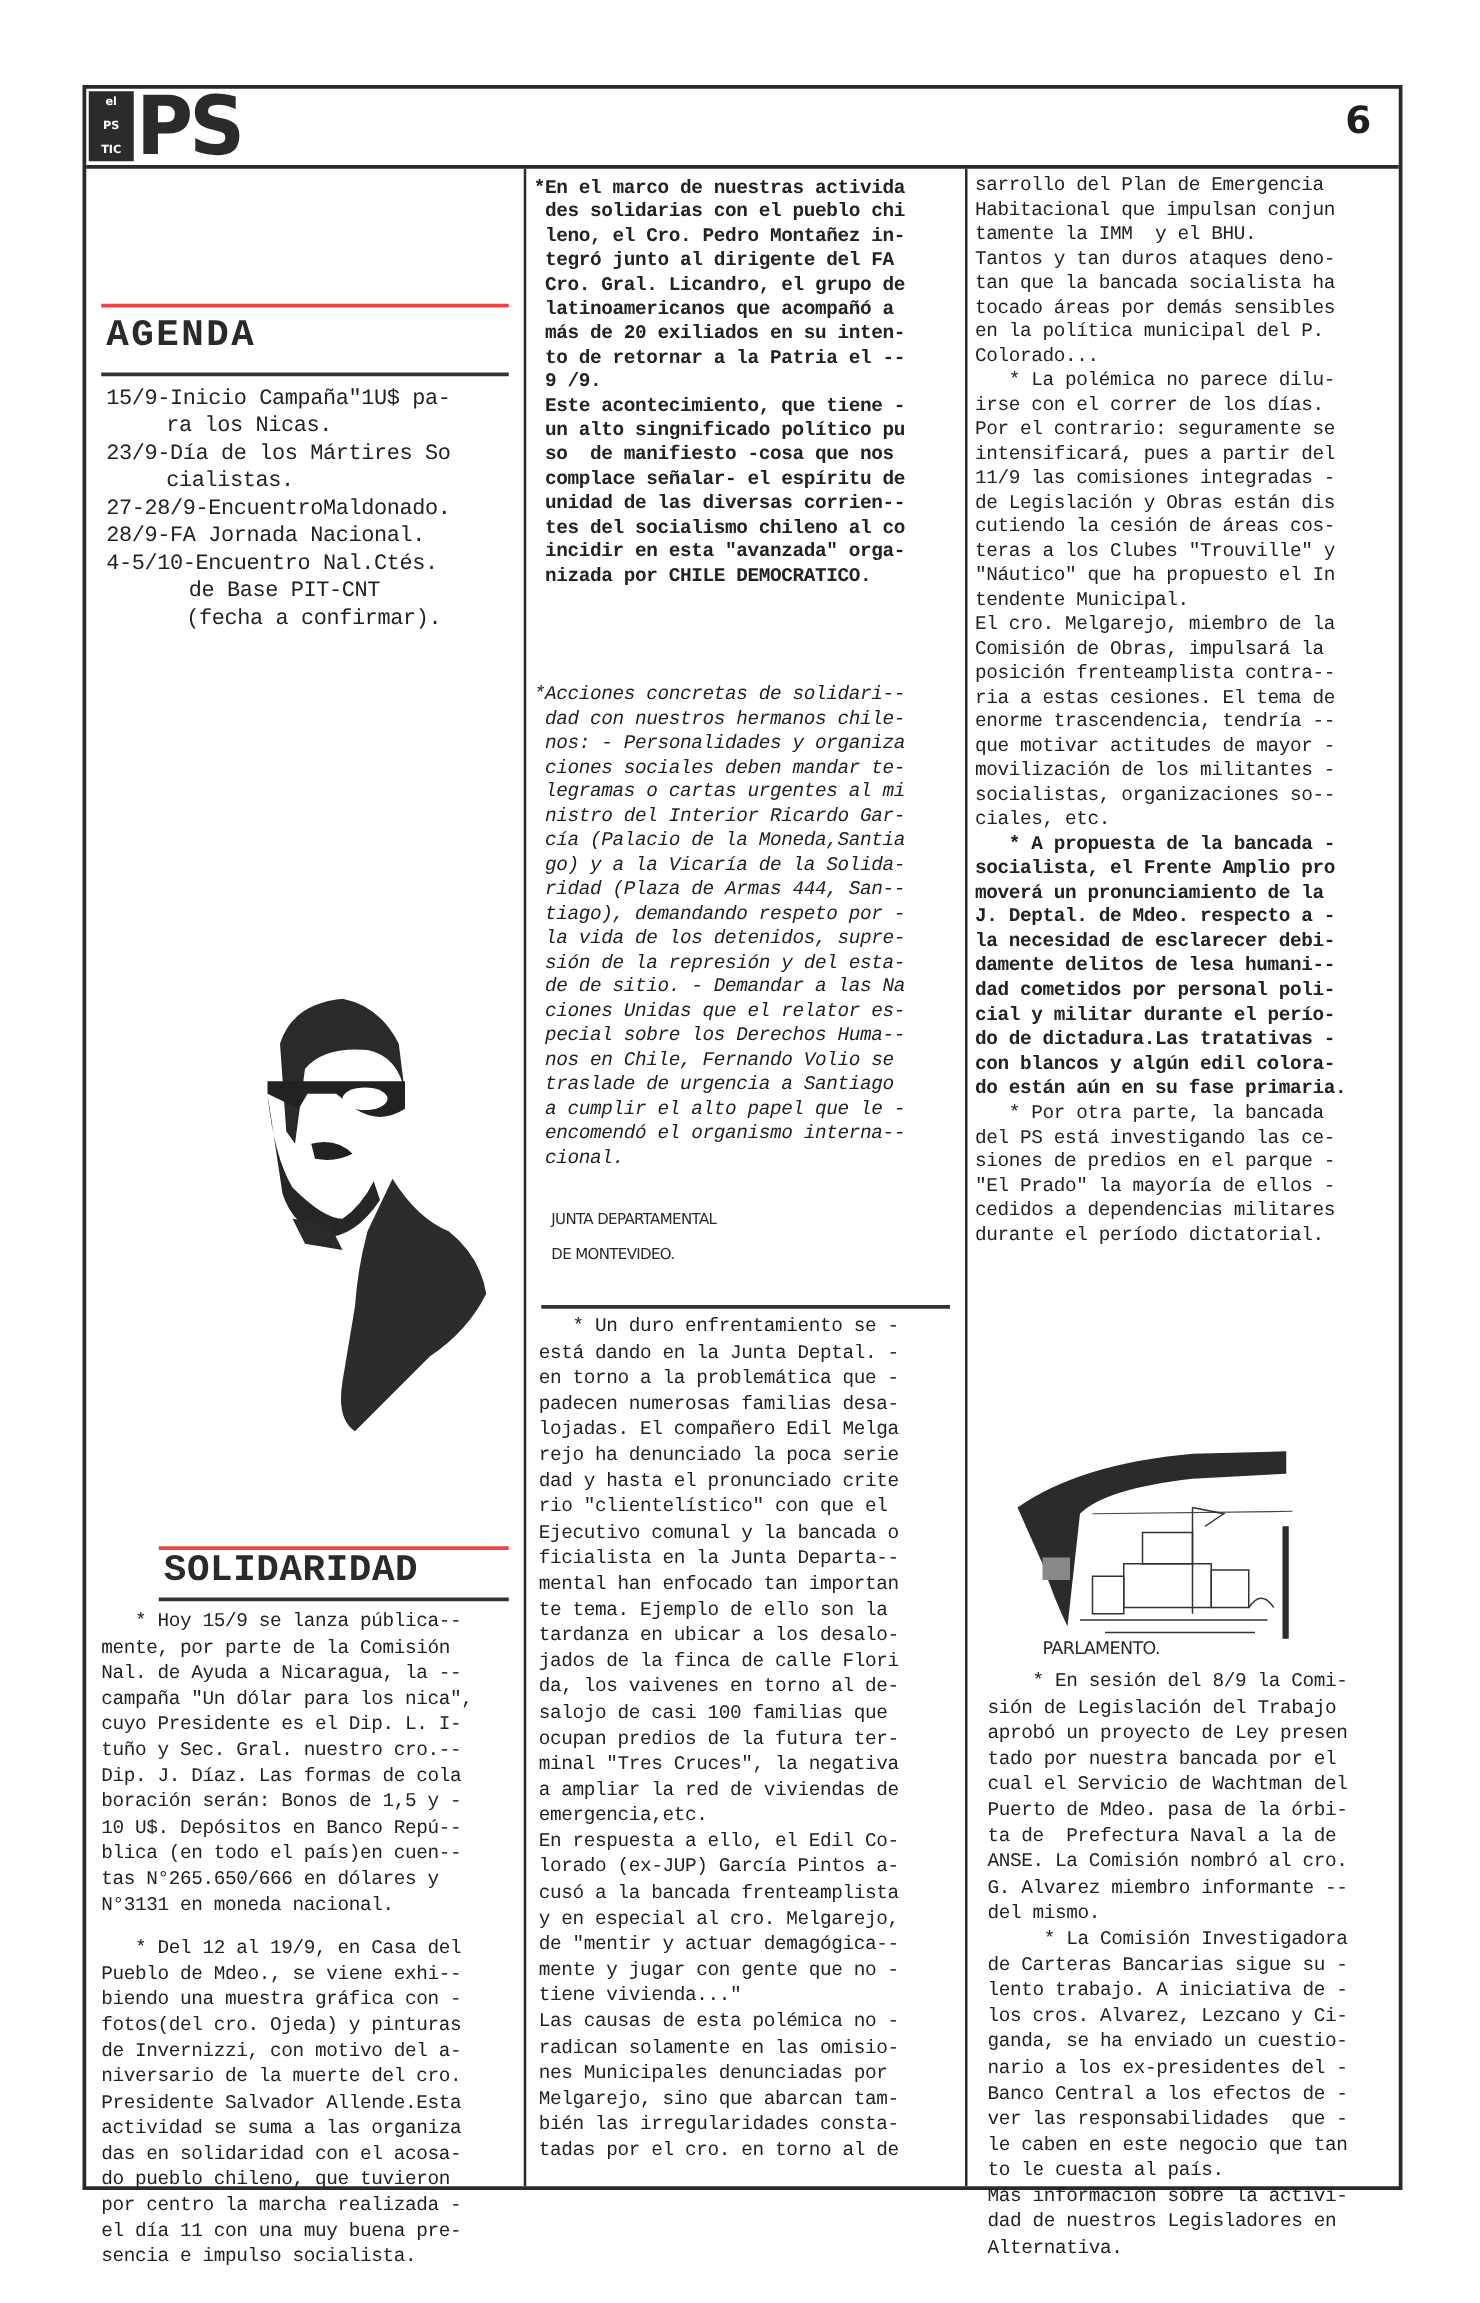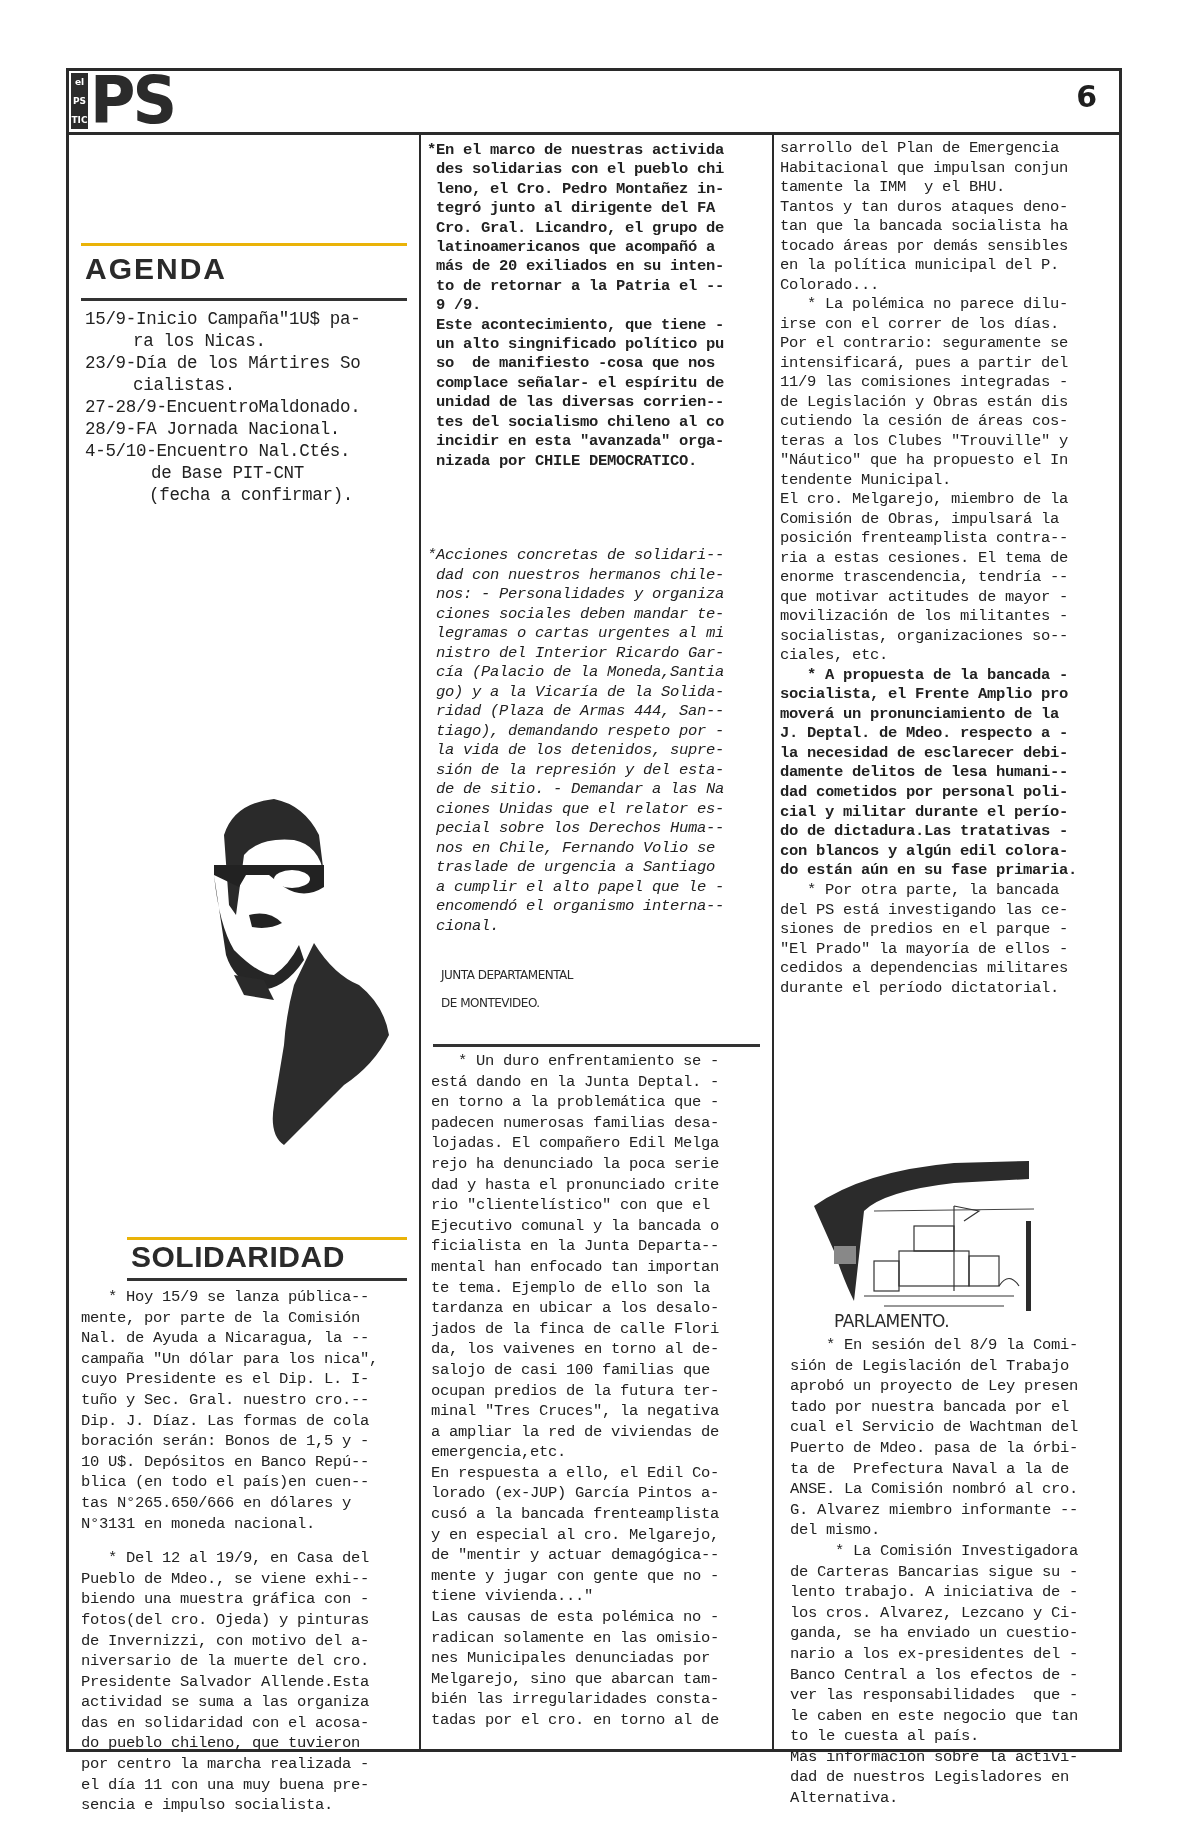--- a/index.html
+++ b/index.html
@@ -7,21 +7,21 @@
   .page {
     position: absolute; left: 66px; top: 68px; width: 1056px; height: 1684px;
     border: 3px solid #2a2a2a; box-sizing: border-box; background: #fff;
   }
   .masthead {
     position: absolute; left: 0; top: 0; width: 100%; height: 64px;
     border-bottom: 3px solid #2a2a2a; box-sizing: border-box;
   }
   .logo { position: absolute; left: 2px; top: 2px; height: 56px; display: flex; align-items: stretch; }
   .logo .box {
-    width: 17px; background: #2b2b2b; color: #fff;
+    width: 36px; background: #2b2b2b; color: #fff;
     font-family: "DejaVu Sans", sans-serif; font-size: 9px; font-weight: bold;
     display: flex; flex-direction: column; align-items: center; justify-content: space-around;
   }
   .logo .letters {
     font-family: "DejaVu Sans", sans-serif; font-weight: bold; font-size: 62px;
     line-height: 56px; color: #2b2b2b; letter-spacing: -3px; transform: scaleY(1.05);
     padding-left: 2px;
   }
   .pagenum {
     position: absolute; right: 22px; top: 8px;
@@ -32,42 +32,42 @@
     font-family: "Liberation Mono", "DejaVu Sans Mono", monospace; color: #222;
     box-sizing: border-box;
   }
   .col1 { left: 0; width: 352px; border-right: 2px solid #2a2a2a; }
   .col2 { left: 352px; width: 353px; border-right: 2px solid #2a2a2a; }
   .col3 { left: 705px; width: 345px; }
   .mono { font-size: 15.5px; line-height: 18.6px; white-space: pre; letter-spacing: -0.3px; }
   .bold { font-weight: bold; }
   .section-head {
     position: absolute; left: 12px; right: 12px;
-    border-top: 3px solid #eab308; border-bottom: 3px solid #333;
-    font-family: Liberation Sans, sans-serif; font-weight: bold; color: #2a2a2a;
+    border-top: 3px solid #ef4444; border-bottom: 3px solid #333;
+    font-family: Liberation Mono, monospace; font-weight: bold; color: #2a2a2a;
   }
   .agenda-head { top: 108px; height: 52px; font-size: 30px; line-height: 46px; padding-left: 4px; letter-spacing: 2px; }
   .solid-head { top: 1102px; height: 38px; font-size: 30px; line-height: 34px; padding-left: 4px; left: 10px; letter-spacing: 0.5px; margin-left: 48px; }
   .agenda-list { position: absolute; left: 16px; top: 173px; font-size: 17.5px; line-height: 22px; }
   .agenda-list .cont { padding-left: 54px; }
   .portrait { position: absolute; left: 105px; top: 640px; width: 250px; height: 400px; }
   .solid-text { position: absolute; left: 12px; top: 1152px; font-size: 15.5px; line-height: 20.5px; }
   .c2-block1 { position: absolute; left: 6px; top: 6px; }
   .c2-block2 { position: absolute; left: 6px; top: 408px; font-style: italic; }
   .junta-head {
     position: absolute; left: 20px; top: 826px;
     font-family: "DejaVu Sans", sans-serif; font-size: 12px; line-height: 28px; color: #2a2a2a; letter-spacing: -0.5px;
   }
   .junta-rule { position: absolute; left: 12px; right: 12px; top: 909px; border-top: 3px solid #333; }
   .c2-block3 { position: absolute; left: 10px; top: 916px; font-size: 15.5px; line-height: 20.6px; }
   .c3-block { position: absolute; left: 6px; top: 4px; font-size: 15.5px; line-height: 18.8px; }
   .parlamento-img { position: absolute; left: 30px; top: 1016px; width: 240px; height: 170px; }
   .parl-head {
     position: absolute; left: 60px; top: 1176px;
-    font-family: "DejaVu Sans", sans-serif; font-size: 17px; color: #2a2a2a; letter-spacing: -0.5px;
+    font-family: "DejaVu Sans", sans-serif; font-size: 14px; color: #2a2a2a; letter-spacing: -0.5px;
   }
   .c3-block2 { position: absolute; left: 16px; top: 1200px; font-size: 15.5px; line-height: 20.6px; }
 </style>
 </head>
 <body>
 
 <div class="page">
 
   <div class="masthead">
     <div class="logo">

